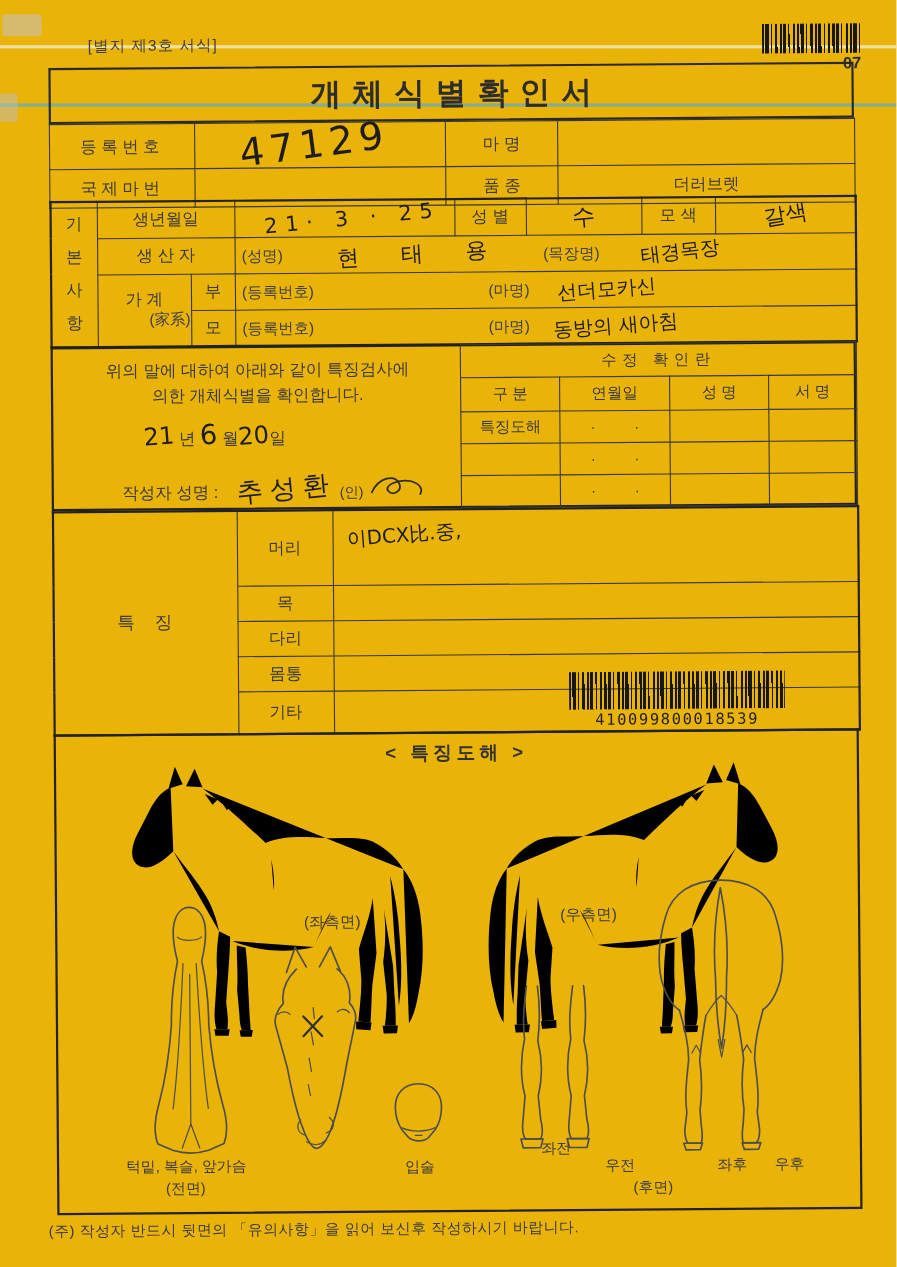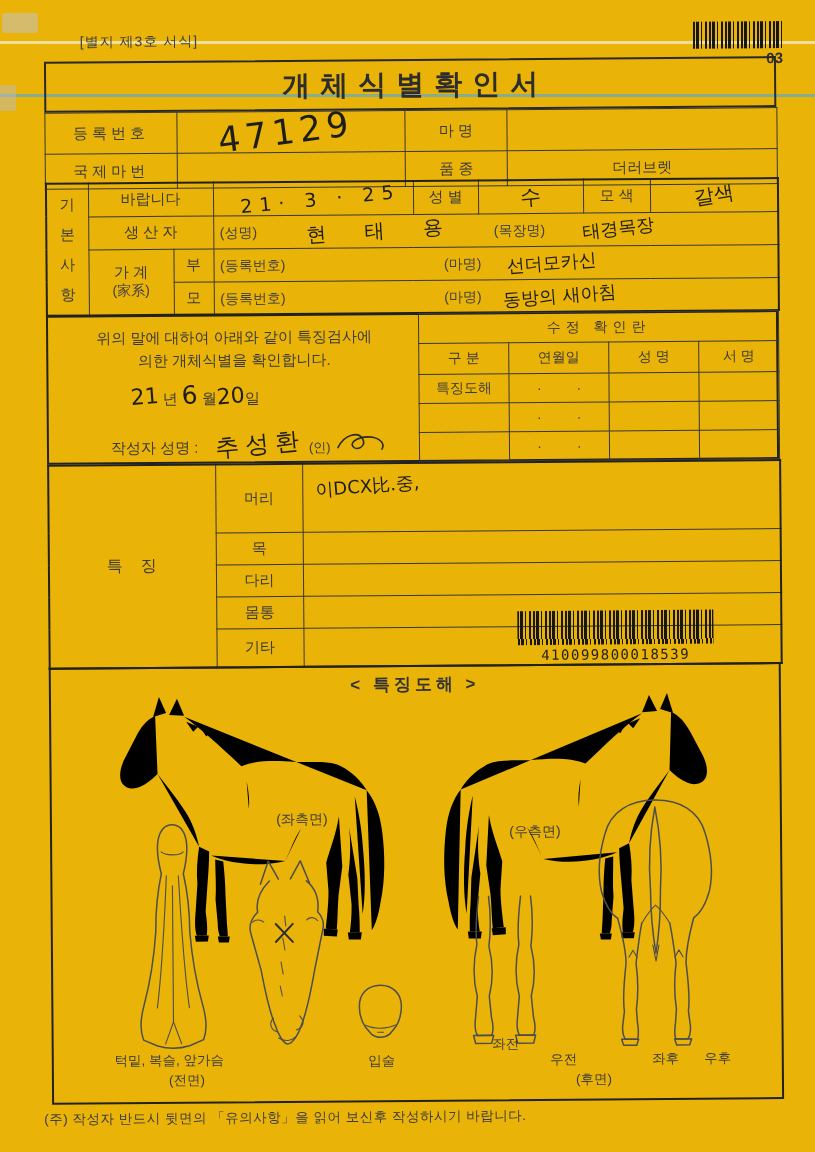--- a/index.html
+++ b/index.html
@@ -30,21 +30,21 @@
   table { border-collapse:collapse; table-layout:fixed; }
   td { border:1.5px solid #383838; font-size:15px; color:#3a3a3a; text-align:center; vertical-align:middle; overflow:visible; }
   .tableA { left:48px; top:110px; width:732px; }
   .tableA td { height:35px; }
   .tableB { left:48px; top:180px; width:732px; border:2px solid #222; }
   .tableB td { height:33px; }
   .tableC { left:420px; top:313px; width:360px; }
   .tableC td { height:29px; font-size:14px; }
   .tableD { left:48px; top:462px; width:732px; border:2px solid #222; }
   .lbl-sp { letter-spacing:4px; }
-  .small-lbl { font-size:14px; color:#404040; }
+  .small-lbl { font-size:14px; color:#404040;text-align:right; }
   .vert-strip span { display:block; line-height:30px; font-size:15px; }
   .cell-left { text-align:left; padding-left:6px; }
 
   .hw { font-family:"DejaVu Sans",sans-serif; color:#1d1d1d; display:inline-block; }
   .hw-reg { font-size:35px; letter-spacing:5px; transform:rotate(-7deg); margin-left:34px; }
   .hw-birth { font-size:19px; letter-spacing:7px; transform:rotate(-5deg); }
   .hw-sex { font-size:21px; transform:rotate(-5deg); }
   .hw-color { font-size:20px; transform:rotate(-9deg); }
   .hw-pname { font-size:20px; letter-spacing:16px; transform:rotate(-3deg); }
   .hw-farm { font-size:18px; transform:rotate(-6deg); }
@@ -82,21 +82,21 @@
 
 <div class="page">
   <div class="scanline-yellow"></div>
   <div class="scanline-teal"></div>
   <div class="smudge-a"></div>
   <div class="smudge-b"></div>
 
   <div class="rot">
     <div class="abs form-ref">[별지 제3호 서식]</div>
     <div class="abs bc bc-top"></div>
-    <div class="abs page-num">03</div>
+    <div class="abs page-num">07</div>
 
     <div class="abs title-box">
       <span class="title">개체식별확인서</span>
     </div>
 
     <table class="abs tableA">
       <colgroup>
           <col style="width:132px">
           <col style="width:228px">
           <col style="width:102px">
@@ -130,21 +130,21 @@
           <col style="width:128px">
         </colgroup>
       <tbody>
           <tr>
         <td rowspan="4" class="vert-strip">
           <span>기</span>
               <span>본</span>
               <span>사</span>
               <span>항</span>
         </td>
-        <td colspan="2">바랍니다</td>
+        <td colspan="2">생년월일</td>
         <td class="cell-left" style="padding-left:26px"><span class="hw hw-birth">21· 3 · 25</span></td>
         <td>성 별</td>
         <td><span class="hw hw-sex">수</span></td>
         <td>모 색</td>
         <td><span class="hw hw-color">갈색</span></td>
       </tr>
       <tr>
         <td colspan="2">생 산 자</td>
         <td colspan="5" class="cell-left" style="position:relative">
           <span class="small-lbl abs" style="left:6px;top:8px">(성명)</span>
@@ -301,21 +301,21 @@
         </defs>
       </svg>
 
       <svg class="sketch" style="left:47px;top:21px" width="300" height="258" viewBox="0 0 300 258">
         <use href="#horse-side"></use>
       </svg>
       <svg class="sketch" style="left:377px;top:21px" width="300" height="258" viewBox="0 0 300 258">
         <use href="#horse-side" transform="translate(300,0) scale(-1,1)"></use>
       </svg>
 
-      <div class="dlabel" style="left:205px;top:143px;width:90px">(좌측면)</div>
+      <div class="dlabel" style="left:205px;top:162px;width:90px">(좌측면)</div>
       <div class="dlabel" style="left:438px;top:157px;width:90px">(우측면)</div>
 
       <svg class="sketch" style="left:74px;top:153px" width="92" height="226" viewBox="0 0 92 226">
         <path d="M46,3 C39,3 34,9 32,18 C30,29 32,40 35,52 C31,70 29,90 29,110 C27,136 23,160 17,182 C13,196 12,208 16,218 L30,224 C40,227 52,227 62,224 L76,218 C80,208 79,196 75,182 C69,160 65,136 63,110 C63,90 61,70 57,52 C60,40 62,29 60,18 C58,9 53,3 46,3 Z"></path>
         <path class="thin" d="M40,54 C38,92 36,140 30,186"></path>
         <path class="thin" d="M52,54 C54,92 56,140 62,186"></path>
         <path class="thin" d="M46,64 C46,110 46,158 46,200"></path>
         <path class="thin" d="M46,200 L38,222 M46,200 L54,222"></path>
         <path class="thin" d="M35,30 C39,34 53,34 57,30"></path>
       </svg>
@@ -358,21 +358,21 @@
         <path d="M33,123 C37,138 41,152 41,168 C39,186 37,202 39,216 L37,232 C37,238 38,242 40,244 L52,244 C53,240 53,234 52,228 L51,214 C53,200 53,184 51,168 C53,152 55,138 57,128"></path>
         <path d="M109,123 C105,138 101,152 101,168 C103,186 105,202 103,216 L105,232 C105,238 104,242 102,244 L90,244 C89,240 89,234 90,228 L91,214 C89,200 89,184 91,168 C89,152 87,138 85,128"></path>
         <path d="M36,244 L53,244 L51,250 L38,250 Z"></path>
         <path d="M89,244 L106,244 L104,250 L91,250 Z"></path>
         <path class="thin" d="M44,162 L48,155 L52,162"></path>
         <path class="thin" d="M90,162 L94,155 L98,162"></path>
         <path class="thin" d="M57,128 C62,120 66,114 71,110 C76,114 80,120 85,128"></path>
       </svg>
 
       <div class="dlabel-sm" style="left:38px;top:383px;width:155px">턱밑, 복슬, 앞가슴</div>
-      <div class="dlabel-sm" style="left:88px;top:403px;width:90px">(전면)</div>
+      <div class="dlabel-sm" style="left:70px;top:403px;width:90px">(전면)</div>
       <div class="dlabel-sm" style="left:298px;top:385px;width:60px">입술</div>
       <div class="dlabel-sm" style="left:430px;top:369px;width:44px">좌전</div>
       <div class="dlabel-sm" style="left:488px;top:385px;width:44px">우전</div>
       <div class="dlabel-sm" style="left:500px;top:405px;width:80px">(후면)</div>
       <div class="dlabel-sm" style="left:590px;top:385px;width:44px">좌후</div>
       <div class="dlabel-sm" style="left:642px;top:385px;width:44px">우후</div>
     </div>
 
     <div class="abs note">(주) 작성자 반드시 뒷면의 「유의사항」을 읽어 보신후 작성하시기 바랍니다.</div>
   </div>

